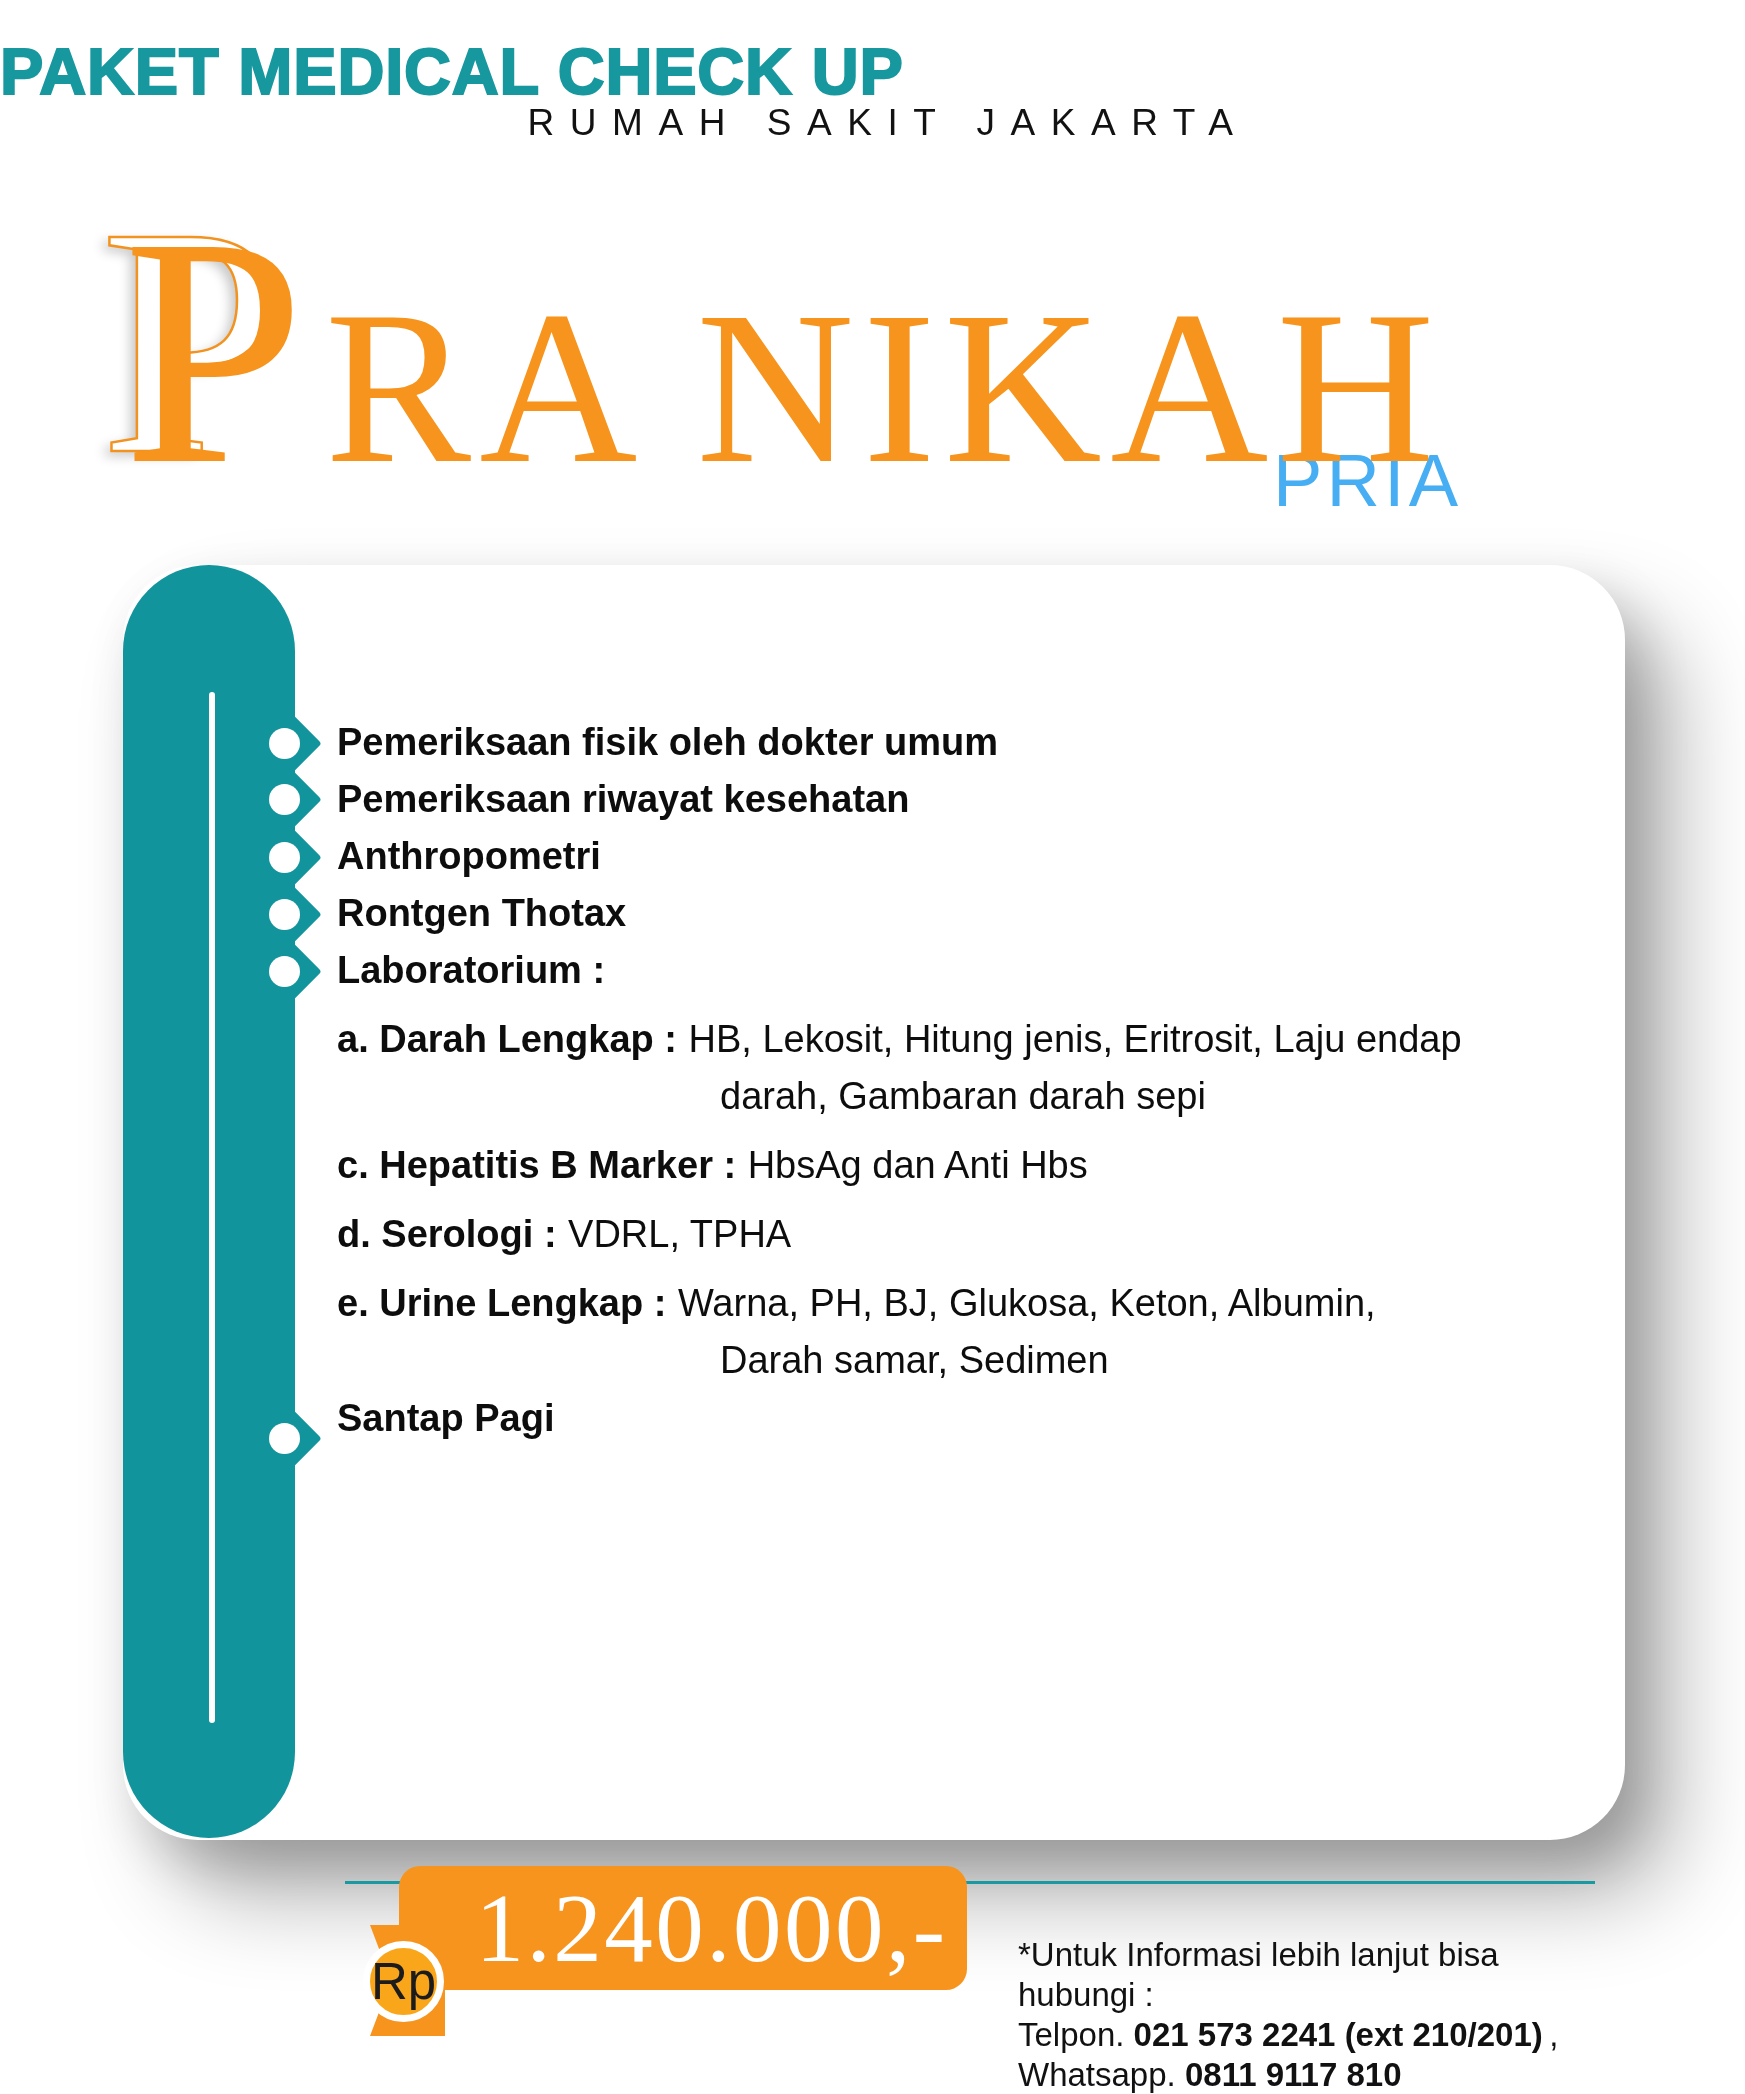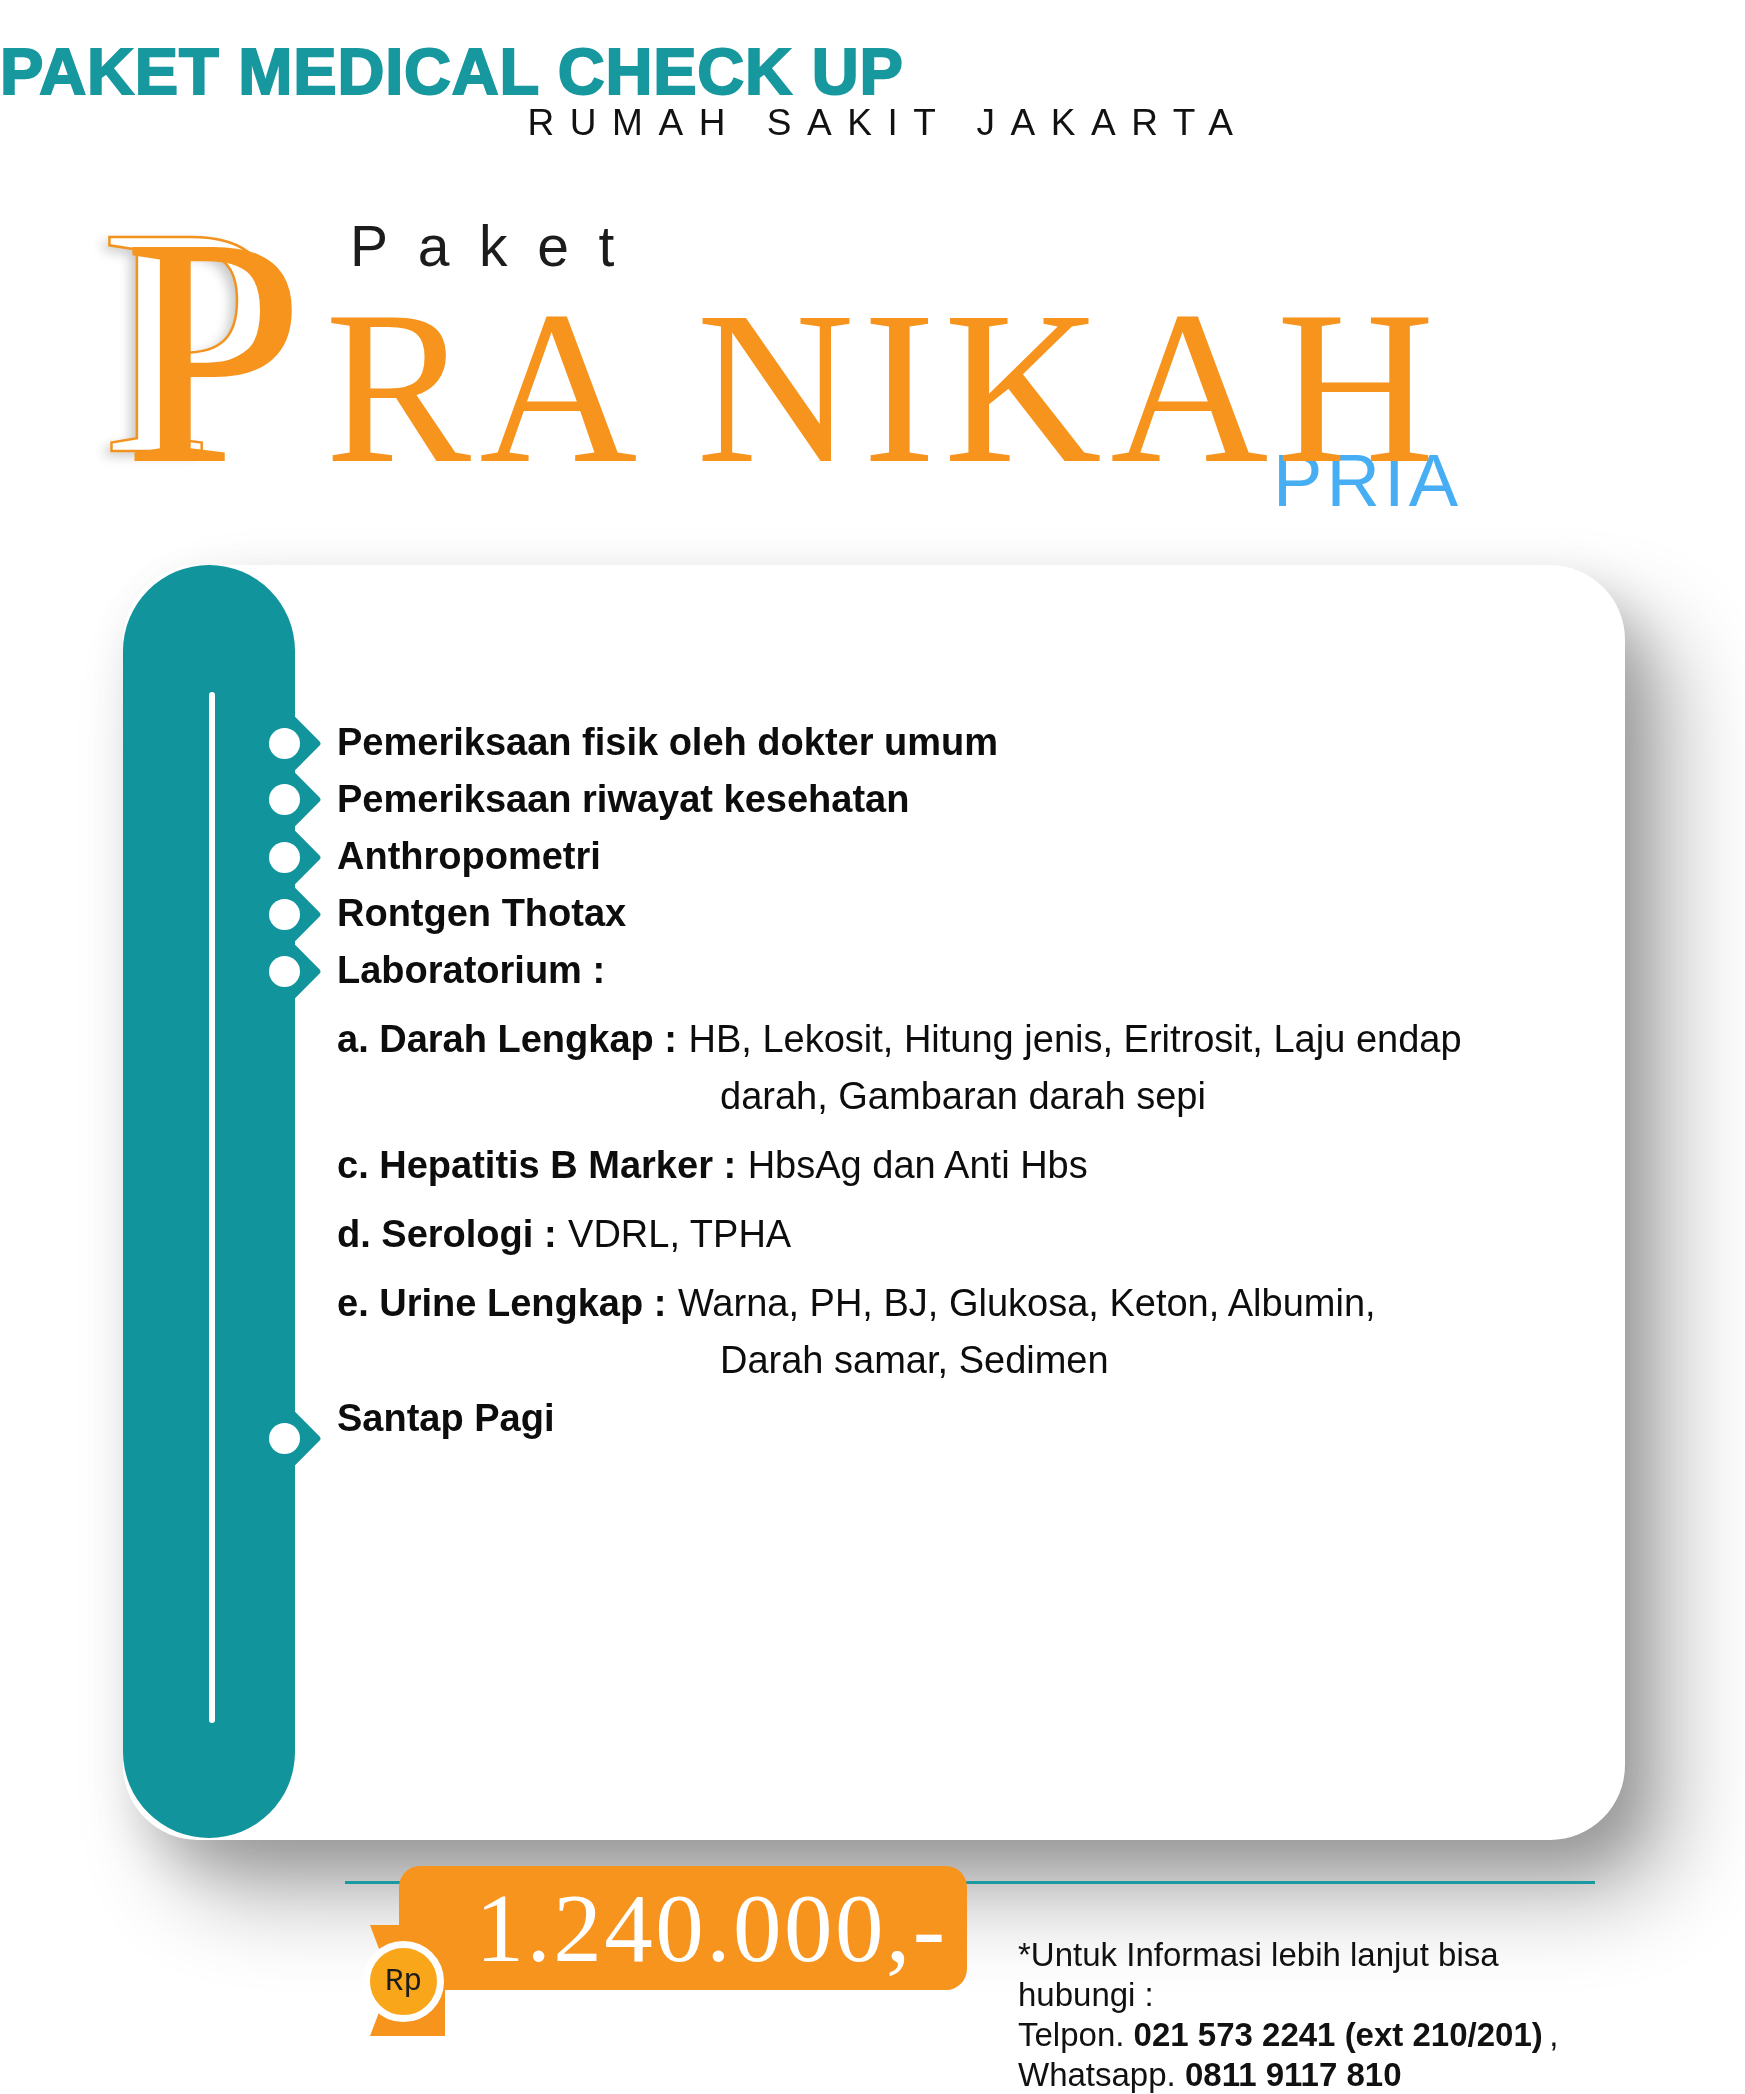--- a/index.html
+++ b/index.html
@@ -85,35 +85,34 @@
     background:#F7941E;border-radius:21px;display:flex;align-items:center;justify-content:center;
   }
   .price{
     font-family:"Liberation Serif",serif;color:#ffffff;font-size:97px;
     letter-spacing:2.5px;padding-left:57px;white-space:nowrap;
   }
   .rp-badge{
     position:absolute;left:363px;top:1941px;width:67px;height:67px;border:7.4px solid #ffffff;
     background:#F9A61B;border-radius:50%;display:flex;align-items:center;justify-content:center;
   }
-  .rp-badge span{font-family:Liberation Mono, monospace;font-size:31px;color:#1c1c1c;}
+  .rp-badge span{font-family:Liberation Sans, sans-serif;font-size:51px;color:#1c1c1c;}
   
   .contact{position:absolute;left:1018px;top:1935px;width:606px;color:#111;font-size:33px;line-height:40px;}
   .contact .bold{font-weight:700;}
   .contact .sfx{margin-left:6.5px;}
 </style>
 </head>
 <body>
 
 <div class="page">
 
   <div class="hdr-title">PAKET MEDICAL CHECK UP</div>
   <div class="hdr-sub">RUMAH SAKIT JAKARTA</div>
 
-  <div class="eyebrow">Paket</div>
   <div class="big-title">
     <span class="ghost-p">P</span><span class="main-p">P</span><span class="rest">RA NIKAH</span>
   </div>
   <div class="variant">PRIA</div>
 
   <div class="card"></div>
   <div class="teal-bar"></div>
   <div class="bar-line"></div>
 
   <div class="bullet b1">

